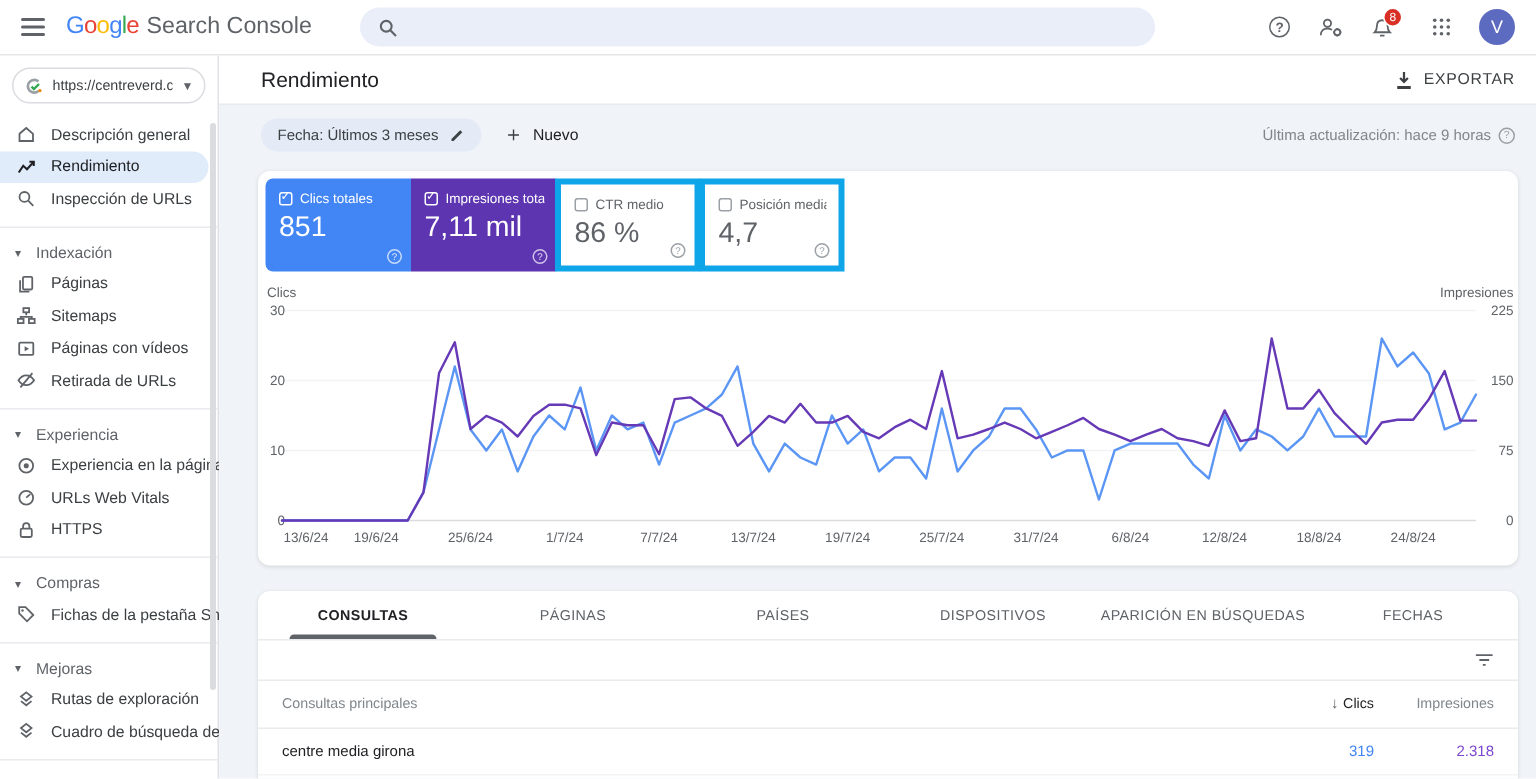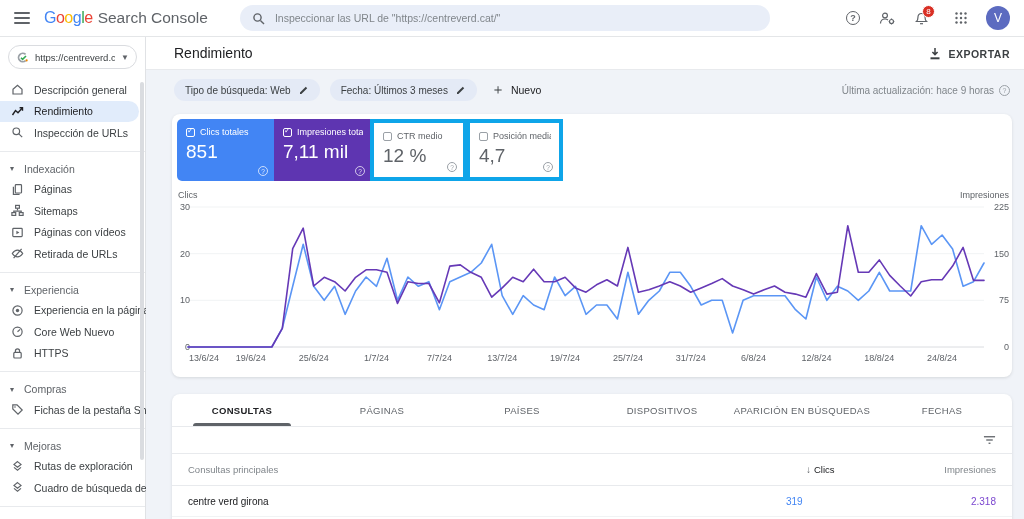--- a/index.html
+++ b/index.html
@@ -42,22 +42,22 @@
   .sb-divider { height:1px; background:#e8eaed; margin:7px 0; }
   .sb-section { display:flex; align-items:center; gap:6px; height:20px; padding-left:10px; color:#5f6368; cursor:pointer; white-space:nowrap; }
   .sb-section .caret { width:8px; }
   .sb-scrollbar { position:absolute; right:1px; top:45px; width:4px; height:378px; background:#dadce0; border-radius:2px; }
   svg.sic { stroke:#5f6368; fill:none; stroke-width:1.2; }
 
   
   .main { position:absolute; top:37px; left:146px; right:0; bottom:0; background:#f0f3f8; overflow:hidden; }
   .main-header { height:33px; background:#fff; border-bottom:1px solid #e8eaed; display:flex; align-items:center; padding:0 14px 0 28px; }
   .page-title { font-size:14px; color:#202124; }
-  .export-btn { margin-left:auto; display:flex; align-items:flex-end; gap:7px; cursor:pointer;
-    font-size:10.5px; font-weight:bold; letter-spacing:0.5px; color:#3c4043; }
+  .export-btn { margin-left:auto; display:flex; align-items:center; gap:7px; cursor:pointer;
+    font-size:10.5px; font-weight:normal; letter-spacing:0.5px; color:#3c4043; }
   .filter-row { height:40px; display:flex; align-items:center; gap:10px; padding:0 14px 0 28px; }
   .chip { height:22px; background:#e4eaf6; border-radius:11px; display:flex; align-items:center; gap:8px;
     padding:0 11px; font-size:10px; font-weight:500; color:#3c4043; cursor:pointer; }
   .new-btn { display:flex; align-items:center; gap:6px; font-size:10.5px; font-weight:500; color:#202124; cursor:pointer; margin-left:4px; }
   .plus { font-size:14px; color:#3c4043; font-weight:400; }
   .last-update { margin-left:auto; font-size:10px; color:#80868b; display:flex; align-items:center; gap:5px;text-align:center; }
   .q-tiny { width:11px; height:11px; border:1px solid #9aa0a6; border-radius:50%; font-size:7px; color:#9aa0a6;
     display:flex; align-items:center; justify-content:center; }
 
   
@@ -87,21 +87,21 @@
   .tabs-row { display:flex; height:33px; border-bottom:1px solid #e8eaed; }
   .tab { flex:1; display:flex; align-items:center; justify-content:center; font-size:9.5px; letter-spacing:0.3px;
     color:#5f6368; cursor:pointer; position:relative; white-space:nowrap; }
   .tab.active { color:#202124; font-weight:bold; }
   .tab.active::after { content:""; position:absolute; left:15%; right:15%; bottom:0; height:3px; background:#5f6368; border-radius:3px 3px 0 0; }
   .subfilter-row { height:27px; border-bottom:1px solid #e8eaed; display:flex; align-items:center; justify-content:flex-end; padding-right:16px; }
   .t-header, .t-row { display:flex; align-items:center; }
   .t-header { height:32px; border-bottom:1px solid #e8eaed; font-size:9.5px; color:#80868b; }
   .t-row { height:31px; border-bottom:1px solid #f1f3f4; font-size:10px; }
   .col-dim { flex:1; padding-left:16px; }
-  .col-clicks { width:110px; }
+  .col-clicks { width:110px; text-align:right; }
   .col-impr { width:96px; text-align:right; padding-right:16px; }
   .sort-col { color:#202124; }
   .sort-arrow { color:#5f6368; margin-right:3px; font-size:10px; }
 </style>
 </head>
 <body>
 
 <div class="topbar">
   <div class="hamburger">
       <span></span>
@@ -110,21 +110,20 @@
     </div>
   <div class="logo-wrap">
     <span class="glogo" id="glogo"><span style="color: rgb(66, 133, 244);">G</span><span style="color: rgb(234, 67, 53);">o</span><span style="color: rgb(251, 188, 5);">o</span><span style="color: rgb(66, 133, 244);">g</span><span style="color: rgb(52, 168, 83);">l</span><span style="color: rgb(234, 67, 53);">e</span></span>
     <span class="gprod">Search Console</span>
   </div>
   <div class="searchbox">
     <svg width="13" height="13" viewBox="0 0 13 13" style="stroke:#5f6368;fill:none;stroke-width:1.4">
       <circle cx="5.5" cy="5.5" r="3.6"></circle>
         <line x1="8.4" y1="8.4" x2="12" y2="12"></line>
     </svg>
-    <input type="text" placeholder="Inspeccionar las URL de &quot;https://centreverd.cat/&quot;" style="">
   </div>
   <div class="tb-right">
     <div class="tb-icon">
         <div class="help-circle">?</div>
       </div>
     <div class="tb-icon">
       <svg width="17" height="15" viewBox="0 0 17 15" class="sic">
         <circle cx="6" cy="4.5" r="2.4"></circle>
         <path d="M1.5 12.5 c0-3 2-4.5 4.5-4.5 1.2 0 2.2.3 3 .9"></path>
         <circle cx="12.5" cy="10.5" r="2"></circle>
@@ -251,21 +250,21 @@
       </span>
     <span>Experiencia en la página</span>
   </div>
   <div class="nav-item">
     <span class="ic">
         <svg width="13" height="13" viewBox="0 0 13 13" class="sic">
           <circle cx="6.5" cy="6.8" r="4.6"></circle>
           <line x1="6.5" y1="6.8" x2="9.2" y2="4.4"></line>
         </svg>
       </span>
-    <span>Core Web Nuevo</span>
+    <span>URLs Web Vitals</span>
   </div>
   <div class="nav-item">
     <span class="ic">
         <svg width="13" height="13" viewBox="0 0 13 13" class="sic">
           <rect x="2.8" y="5.4" width="7.4" height="5.6" rx="1"></rect>
           <path d="M4.4 5.4 V3.9 a2.1 2.1 0 0 1 4.2 0 v1.5"></path>
         </svg>
       </span>
     <span>HTTPS</span>
   </div>
@@ -325,26 +324,20 @@
       <svg width="12" height="13" viewBox="0 0 12 13" style="stroke:#3c4043;fill:none;stroke-width:1.5">
         <path d="M6 1 v6.2 M3.4 5 L6 7.6 8.6 5"></path>
           <path d="M1.5 11.3 h9" style="stroke-width:2"></path>
       </svg>
       <span>EXPORTAR</span>
     </div>
   </div>
 
   <div class="filter-row">
     <div class="chip">
-      <span>Tipo de búsqueda: Web</span>
-      <svg width="10" height="10" viewBox="0 0 10 10" style="fill:#3c4043">
-          <path d="M1 7.6 L6.8 1.8 l1.4 1.4 L2.4 9 H1 Z"></path>
-        </svg>
-    </div>
-    <div class="chip">
       <span>Fecha: Últimos 3 meses</span>
       <svg width="10" height="10" viewBox="0 0 10 10" style="fill:#3c4043">
           <path d="M1 7.6 L6.8 1.8 l1.4 1.4 L2.4 9 H1 Z"></path>
         </svg>
     </div>
     <div class="new-btn">
       <span class="plus">＋</span>
       <span>Nuevo</span>
     </div>
     <div class="last-update">
@@ -369,21 +362,21 @@
           <span class="mc-label">Impresiones total...</span>
           </div>
         <div class="mc-value">7,11 mil</div>
         <span class="mc-help">?</span>
       </div>
       <div class="metric-card white" style="background: rgb(255, 255, 255);">
         <div class="mc-top">
             <span class="cb"></span>
           <span class="mc-label">CTR medio</span>
           </div>
-        <div class="mc-value">12 %</div>
+        <div class="mc-value">86 %</div>
         <span class="mc-help">?</span>
       </div>
       <div class="metric-card white" style="background: rgb(255, 255, 255);">
         <div class="mc-top">
             <span class="cb"></span>
           <span class="mc-label">Posición media</span>
           </div>
         <div class="mc-value">4,7</div>
         <span class="mc-help">?</span>
       </div>
@@ -440,18 +433,18 @@
       </svg>
     </div>
     <div class="t-header">
       <div class="col-dim">Consultas principales</div>
       <div class="col-clicks sort-col">
         <span class="sort-arrow">↓</span><span>Clics</span>
       </div>
       <div class="col-impr">Impresiones</div>
     </div>
     <div class="t-row">
-      <div class="col-dim">centre verd girona</div>
+      <div class="col-dim">centre media girona</div>
       <div class="col-clicks" id="row-clicks" style="color: rgb(66, 133, 244);">319</div>
-      <div class="col-impr" id="row-impr" style="color: rgb(123, 70, 207); margin-left: 20px;">2.318</div>
+      <div class="col-impr" id="row-impr" style="color: rgb(123, 70, 207);">2.318</div>
     </div>
   </div>
 </div>
 
 </body></html>

